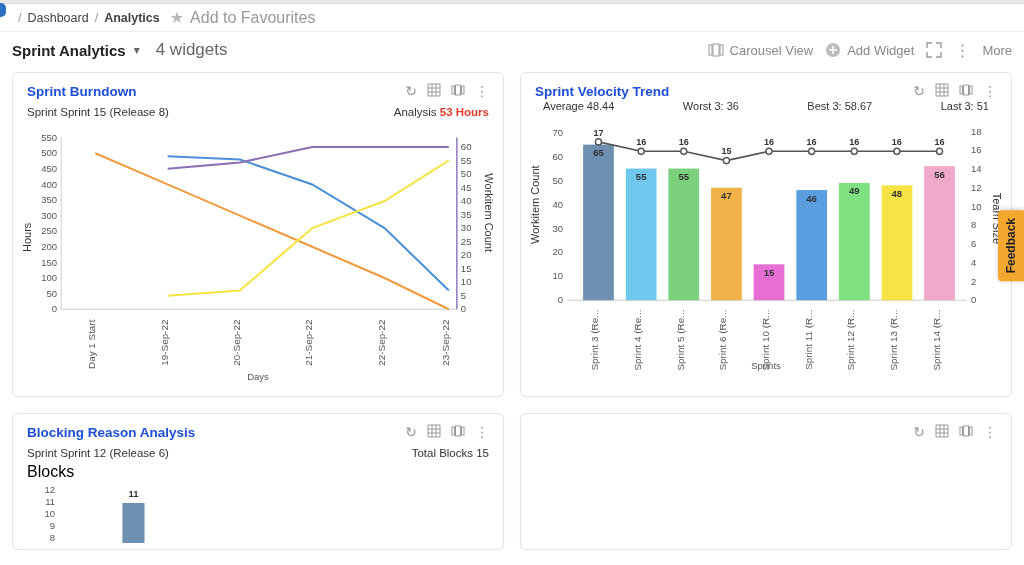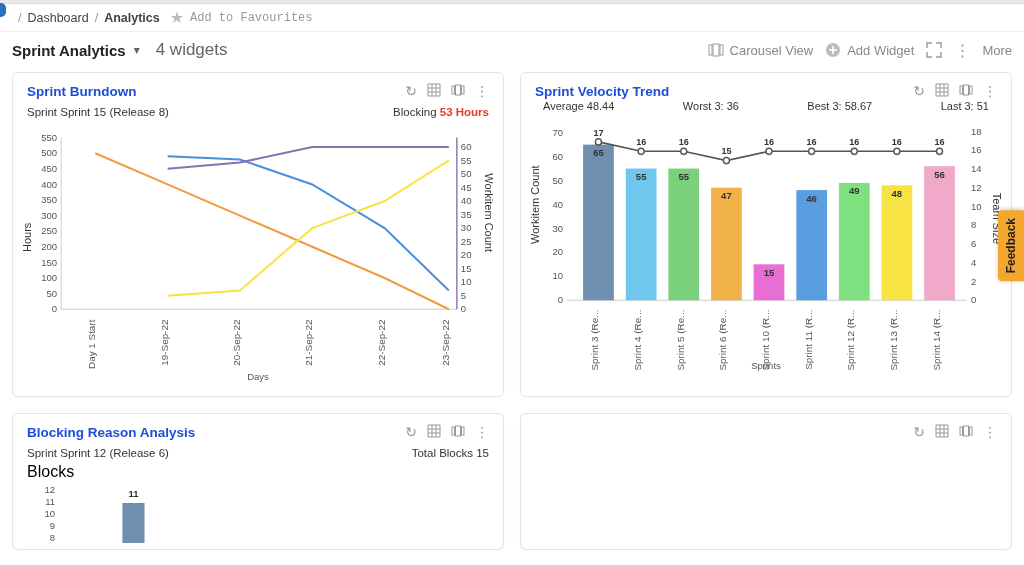--- a/index.html
+++ b/index.html
@@ -4,21 +4,21 @@
 <style>
 * { box-sizing: border-box; margin: 0; padding: 0; font-family: -apple-system, BlinkMacSystemFont, "Segoe UI", Arial, sans-serif; }
 body { background: #fff; width: 1024px; height: 565px; overflow: hidden; position: relative; }
 .topline { height: 4px; background: #e8e8e8; border-bottom: 1px solid #ddd; }
 .blue-pill { position: absolute; left: -4px; top: 3px; width: 10px; height: 14px; border-radius: 5px; background: #2a6fc0; }
 .breadcrumb-bar { display: flex; align-items: center; padding: 4px 12px; font-size: 12.5px; color: #333; border-bottom: 1px solid #eee; }
 .breadcrumb-bar .sep { margin: 0 6px; color: #999; }
 .breadcrumb-bar .crumb { color: #444; }
 .breadcrumb-bar .crumb.active { font-weight: 600; }
 .star { color: #bbb; font-size: 16px; margin-left: 10px; margin-right: 6px; }
-.fav-label { color: #999; font-size: 12px; font-family: Liberation Mono, monospace; }
+.fav-label { color: #999; font-size: 16px; }
 
 .control-bar { display: flex; align-items: center; padding: 8px 12px; gap: 22px; }
 .ctrl-left { display: flex; align-items: center; gap: 8px; }
 .page-title { font-size: 15px; font-weight: 600; color: #222; }
 .dd-icon { font-size: 12px; color: #666; cursor: pointer; }
 .widget-count { font-size: 17px; color: #666; margin-left: 8px; }
 .ctrl-right { margin-left: auto; display: flex; align-items: center; gap: 12px; color: #888; font-size: 13px; }
 .ctrl-right .pill { display: flex; align-items: center; gap: 6px; cursor: pointer; }
 .icn { display: inline-flex; width: 16px; height: 16px; align-items: center; justify-content: center; }
 
@@ -119,21 +119,21 @@
               <rect x="1" y="3" width="2.5" height="8" fill="none" stroke="#999"></rect>
               <rect x="4.5" y="2" width="5" height="10" fill="none" stroke="#999"></rect>
               <rect x="10.5" y="3" width="2.5" height="8" fill="none" stroke="#999"></rect>
             </svg></span>
         <span>⋮</span>
       </div>
     </div>
     <div class="card-sub">
       <span>Sprint Sprint 15 (Release 8)</span>
       <span class="spill">
-        <span>Blocking</span>
+        <span>Analysis</span>
         <span class="red">53 Hours</span>
       </span>
     </div>
     <div class="chart-box" style="height:260px;">
       <span class="ylabel">Hours</span>
       <span class="y2label">Workitem Count</span>
       <svg class="chart-svg" viewBox="0 0 460 250" preserveAspectRatio="none">
 
         <g>
           <text class="axis-tick" x="30" y="183" text-anchor="end">0</text>

